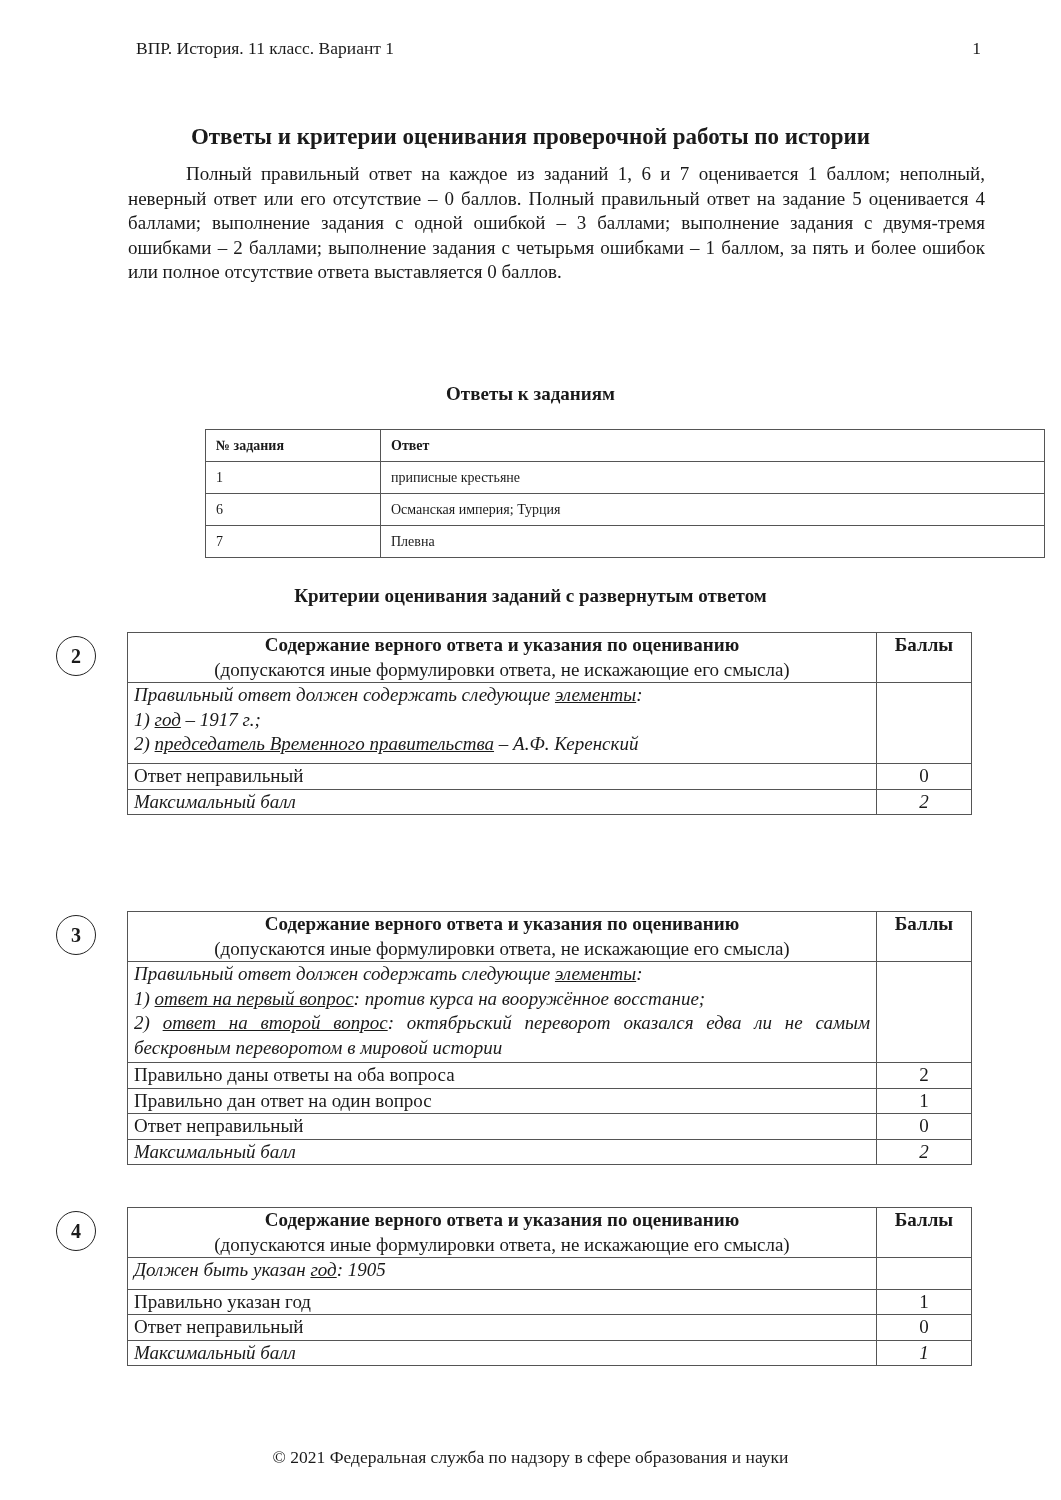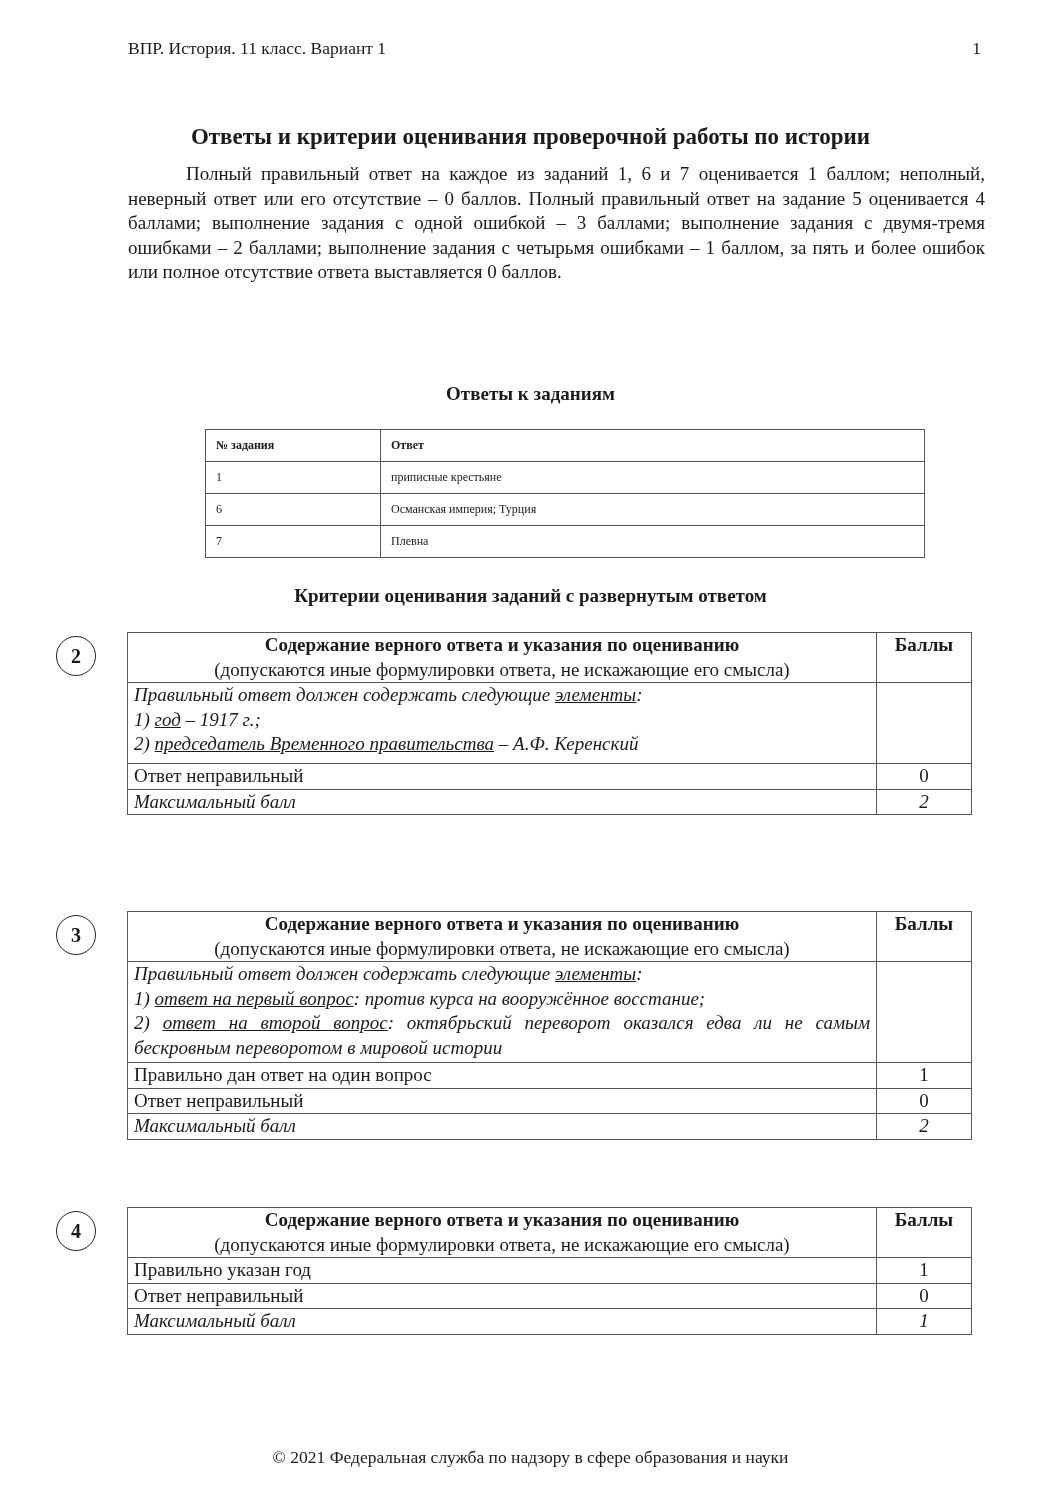--- a/index.html
+++ b/index.html
@@ -1,24 +1,24 @@
 <!DOCTYPE html>
 <html><head>
 <meta charset="utf-8">
 <style>
   html, body { margin:0; padding:0; background:#ffffff; }
   body { width:1061px; height:1500px; position:relative; overflow:hidden;
          font-family:"Liberation Serif", "DejaVu Serif", serif; color:#1a1a1a; font-size:19px; }
-  .header { position:absolute; top:38px; left:128px; right:80px; display:flex; justify-content:space-between; font-size:17.5px; }
+  .header { position:absolute; top:38px; left:136px; right:80px; display:flex; justify-content:space-between; font-size:17.5px; }
   .title { position:absolute; top:124px; left:0; right:0; text-align:center; font-weight:bold; font-size:23px; }
   .intro { position:absolute; top:162px; left:128px; width:857px; font-size:19px; line-height:24.5px; text-align:justify; }
   .intro p { margin:0; text-indent:58px; }
   .h2 { position:absolute; left:0; right:0; text-align:center; font-weight:bold; font-size:19px; }
   table { border-collapse:collapse; }
-  .answers { position:absolute; top:429px; left:205px; width:720px; font-size:12px; }
+  .answers { position:absolute; top:429px; left:205px; width:840px; font-size:14px; }
   .answers td { border:1px solid #555; height:31px; padding:0 10px; vertical-align:middle; }
   .answers td:first-child { width:154px; }
   .answers th { border:1px solid #555; height:31px; padding:0 10px; text-align:left; font-weight:bold; }
   .task { position:absolute; left:56px; width:916px; }
   .badge { position:absolute; left:0; top:4px; width:40px; height:40px; border:1.5px solid #222; border-radius:50%;
            display:flex; align-items:center; justify-content:center; font-weight:bold; font-size:20px; box-sizing:border-box; }
   .crit { position:absolute; left:71px; width:845px; font-size:19px;padding-left:32px; }
   .crit td, .crit th { border:1px solid #555; padding:0 6px; line-height:24.5px; vertical-align:top; }
   .crit th { font-weight:normal; text-align:center; }
   .crit th .bold { font-weight:bold; }
@@ -113,20 +113,24 @@
     </tr>
     <tr>
       <td class="content" style="padding-bottom:2px">
         <div><span>Правильный ответ должен содержать следующие </span><u>элементы</u><span>:</span></div>
         <div><span>1) </span><u>ответ на первый вопрос</u><span>: против курса на вооружённое восстание;</span></div>
         <div><span>2) </span><u>ответ на второй вопрос</u><span>: октябрьский переворот оказался едва ли не самым бескровным переворотом в мировой истории</span></div>
       </td>
       <td class="score"></td>
     </tr>
     <tr>
+          <td>Правильно даны ответы на оба вопроса</td>
+          <td class="score">2</td>
+        </tr>
+    <tr>
           <td>Правильно дан ответ на один вопрос</td>
           <td class="score">1</td>
         </tr>
     <tr>
           <td>Ответ неправильный</td>
           <td class="score">0</td>
         </tr>
     <tr>
           <td class="maxlabel">Максимальный балл</td>
           <td class="maxval">2</td>
@@ -140,20 +144,26 @@
   <table class="crit">
     <tbody>
         <tr>
       <th>
         <div class="bold">Содержание верного ответа и указания по оцениванию</div>
         <div>(допускаются иные формулировки ответа, не искажающие его смысла)</div>
       </th>
       <th class="score-head">Баллы</th>
     </tr>
     <tr>
+      <td class="content">
+        <div><span>Должен быть указан </span><u>год</u><span>: 1905</span></div>
+      </td>
+      <td class="score"></td>
+    </tr>
+    <tr>
           <td>Правильно указан год</td>
           <td class="score">1</td>
         </tr>
     <tr>
           <td>Ответ неправильный</td>
           <td class="score">0</td>
         </tr>
     <tr>
           <td class="maxlabel">Максимальный балл</td>
           <td class="maxval">1</td>

